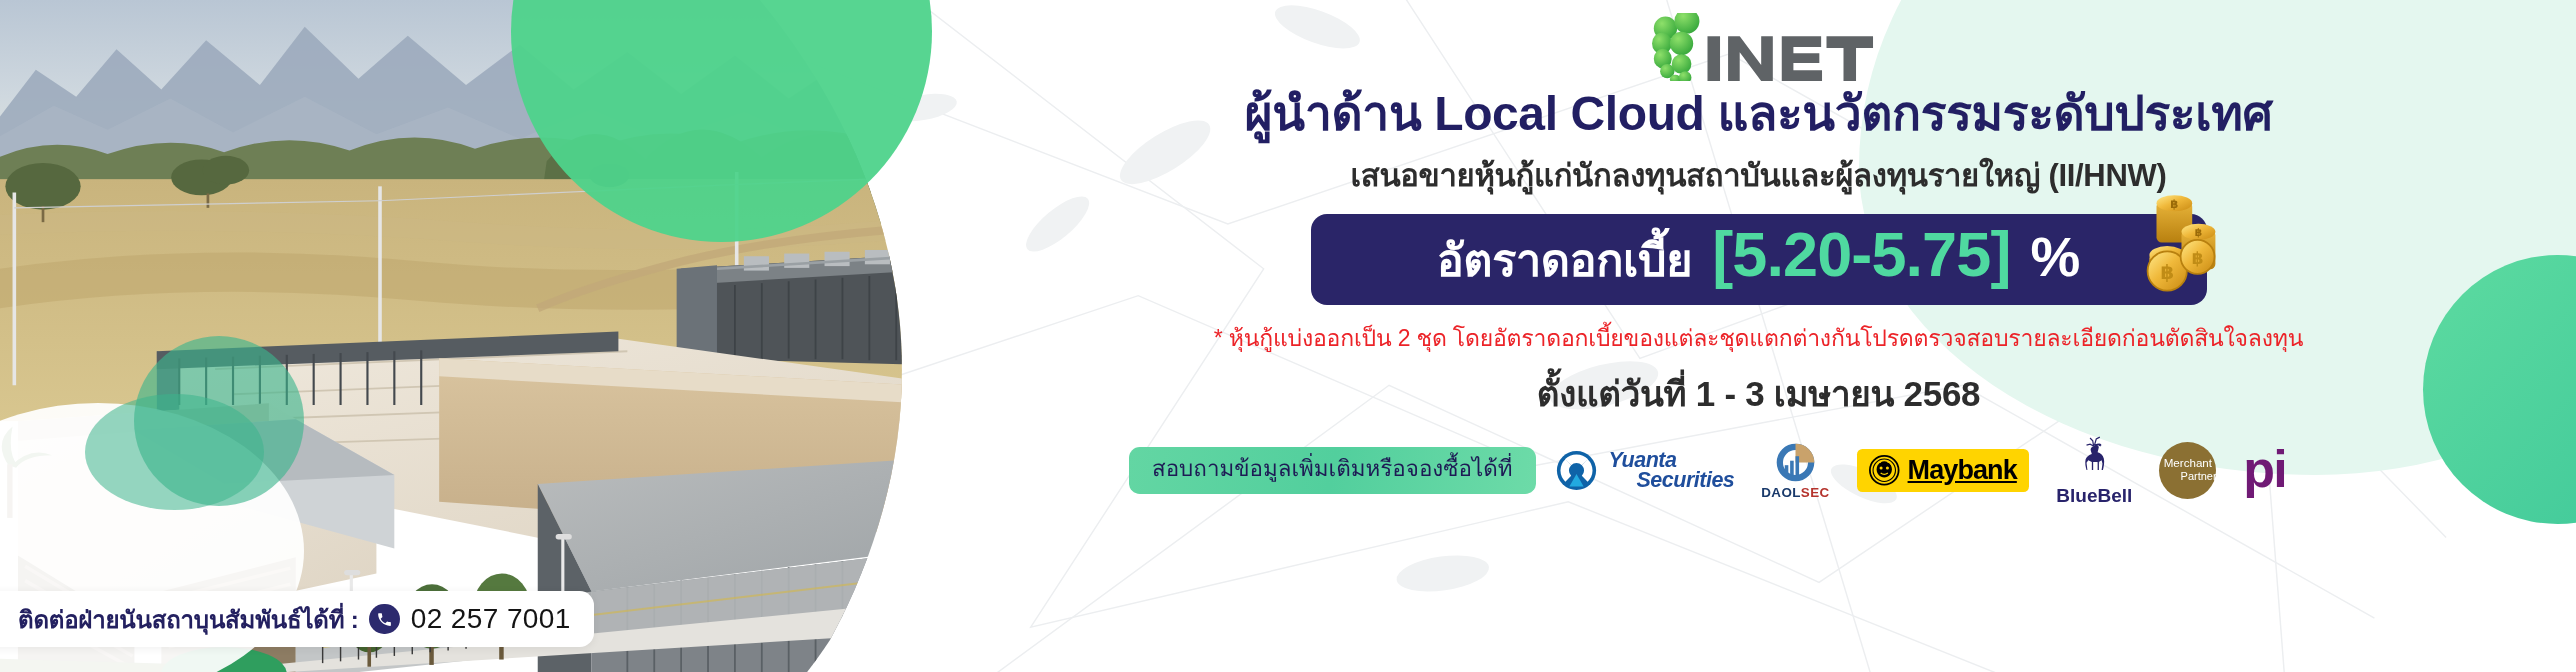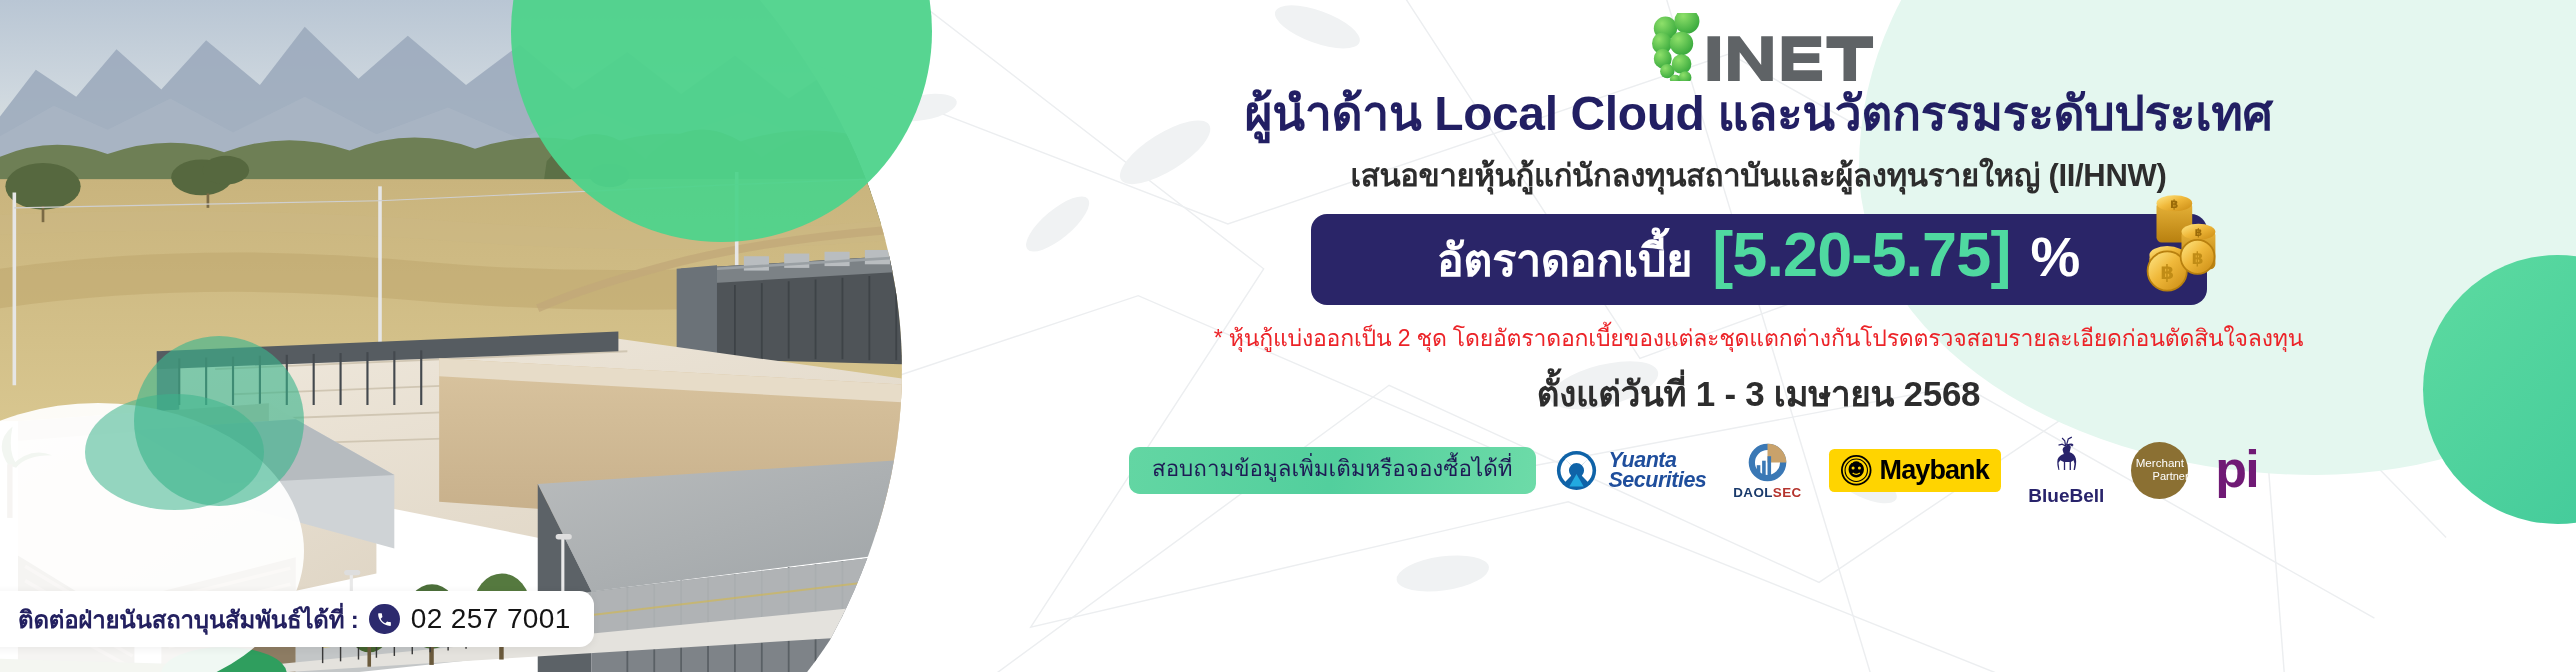--- a/index.html
+++ b/index.html
@@ -267,21 +267,21 @@
     gap: 27px;
   }
   .broker { display: flex; align-items: center; justify-content: center; }
   .broker svg { display: block; }
 
   
   .maybank {
     background: #ffd400;
     border-radius: 5.4px;
     padding: 6.3px 12.5px;
-    display: flex; align-items: center; gap: 8px;
+    display: flex; align-items: center; gap: 8px; text-decoration: underline;
   }
   .maybank-word {
     color: #000000;
     font-size: 27px;
     font-weight: 700;
     letter-spacing: -0.9px;
     line-height: 1;
   }
 
   .bluebell-wrap { display:flex; flex-direction:column; align-items:center; gap:14px; }
@@ -299,21 +299,21 @@
     line-height: 0.8;
     letter-spacing: -1.8px;
   }
 
   .yuanta-wrap { display:flex; align-items:flex-end; gap:12px; }
   .yuanta-text { display:flex; flex-direction:column; line-height:0.92; }
   .yuanta-1, .yuanta-2 {
     color:#1f4e9c; font-style: italic; font-weight: 700; letter-spacing:-0.5px;
   }
   .yuanta-1 { font-size: 21.5px; }
-  .yuanta-2 { font-size: 21.5px; }
+  .yuanta-2 { font-size: 21.5px; margin-left: 28px; }
 
   .merchant-circle {
     width: 57px; height: 57px; border-radius: 50%;
     background: #8b7033;
     display:flex; flex-direction:column; align-items:center; justify-content:center;
   }
   .merchant-1 { color:#fff; font-size:11.6px; font-weight:400; line-height:1; }
   .merchant-2 { color:#fff; font-size:11px; font-weight:400; line-height:1.3;padding-left:27px; }
 </style>
 </head>

